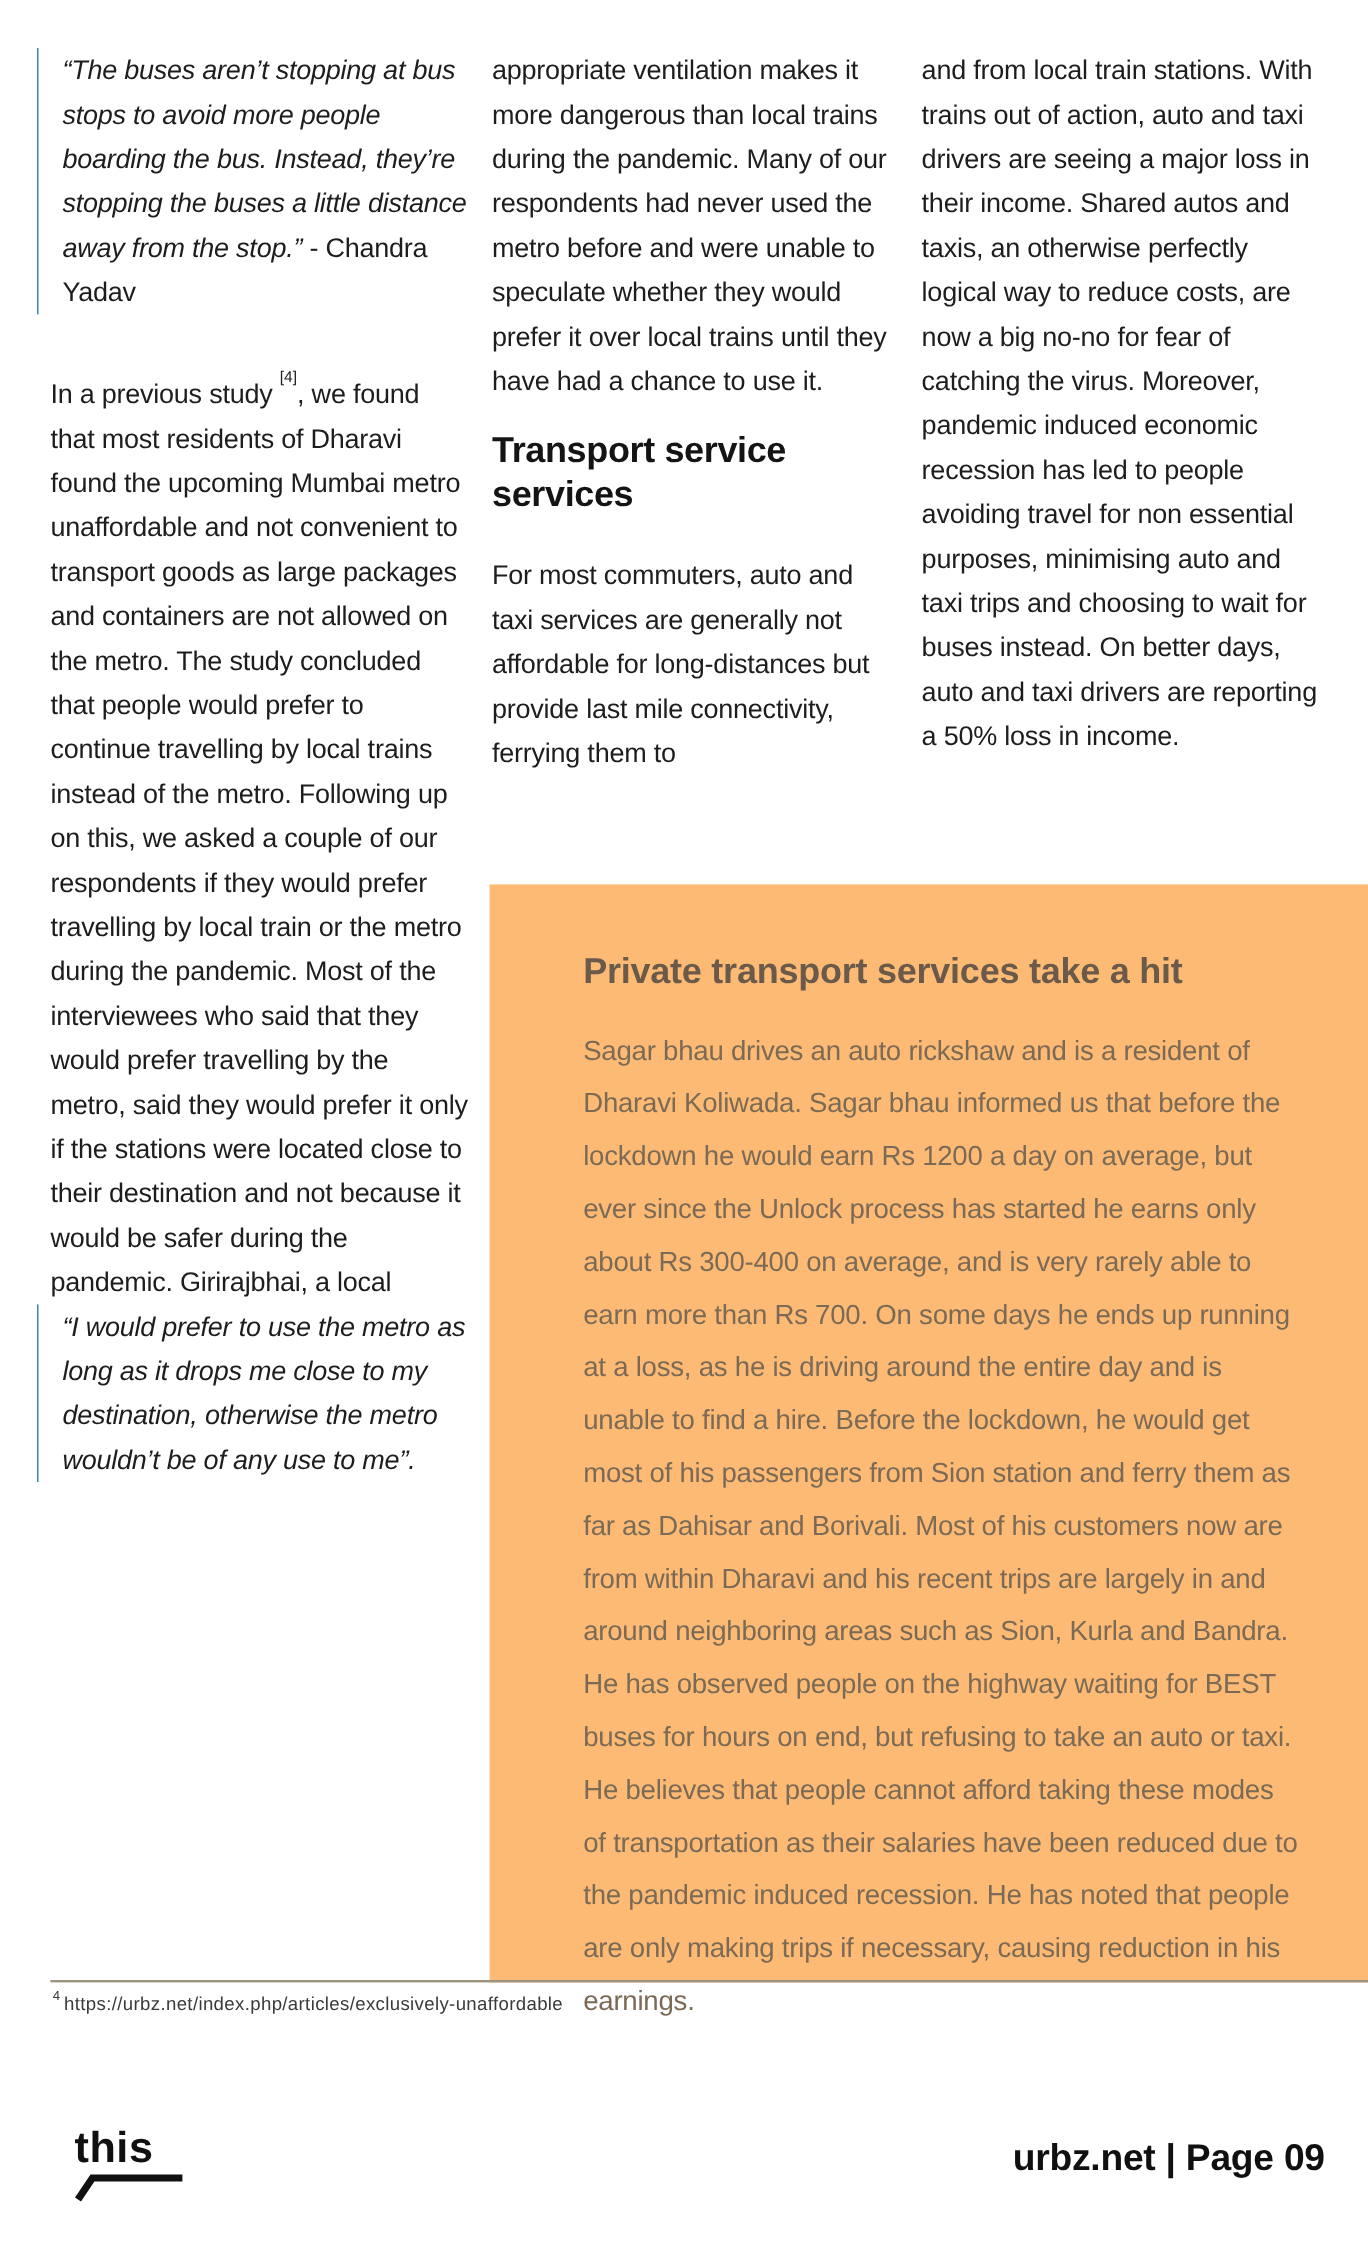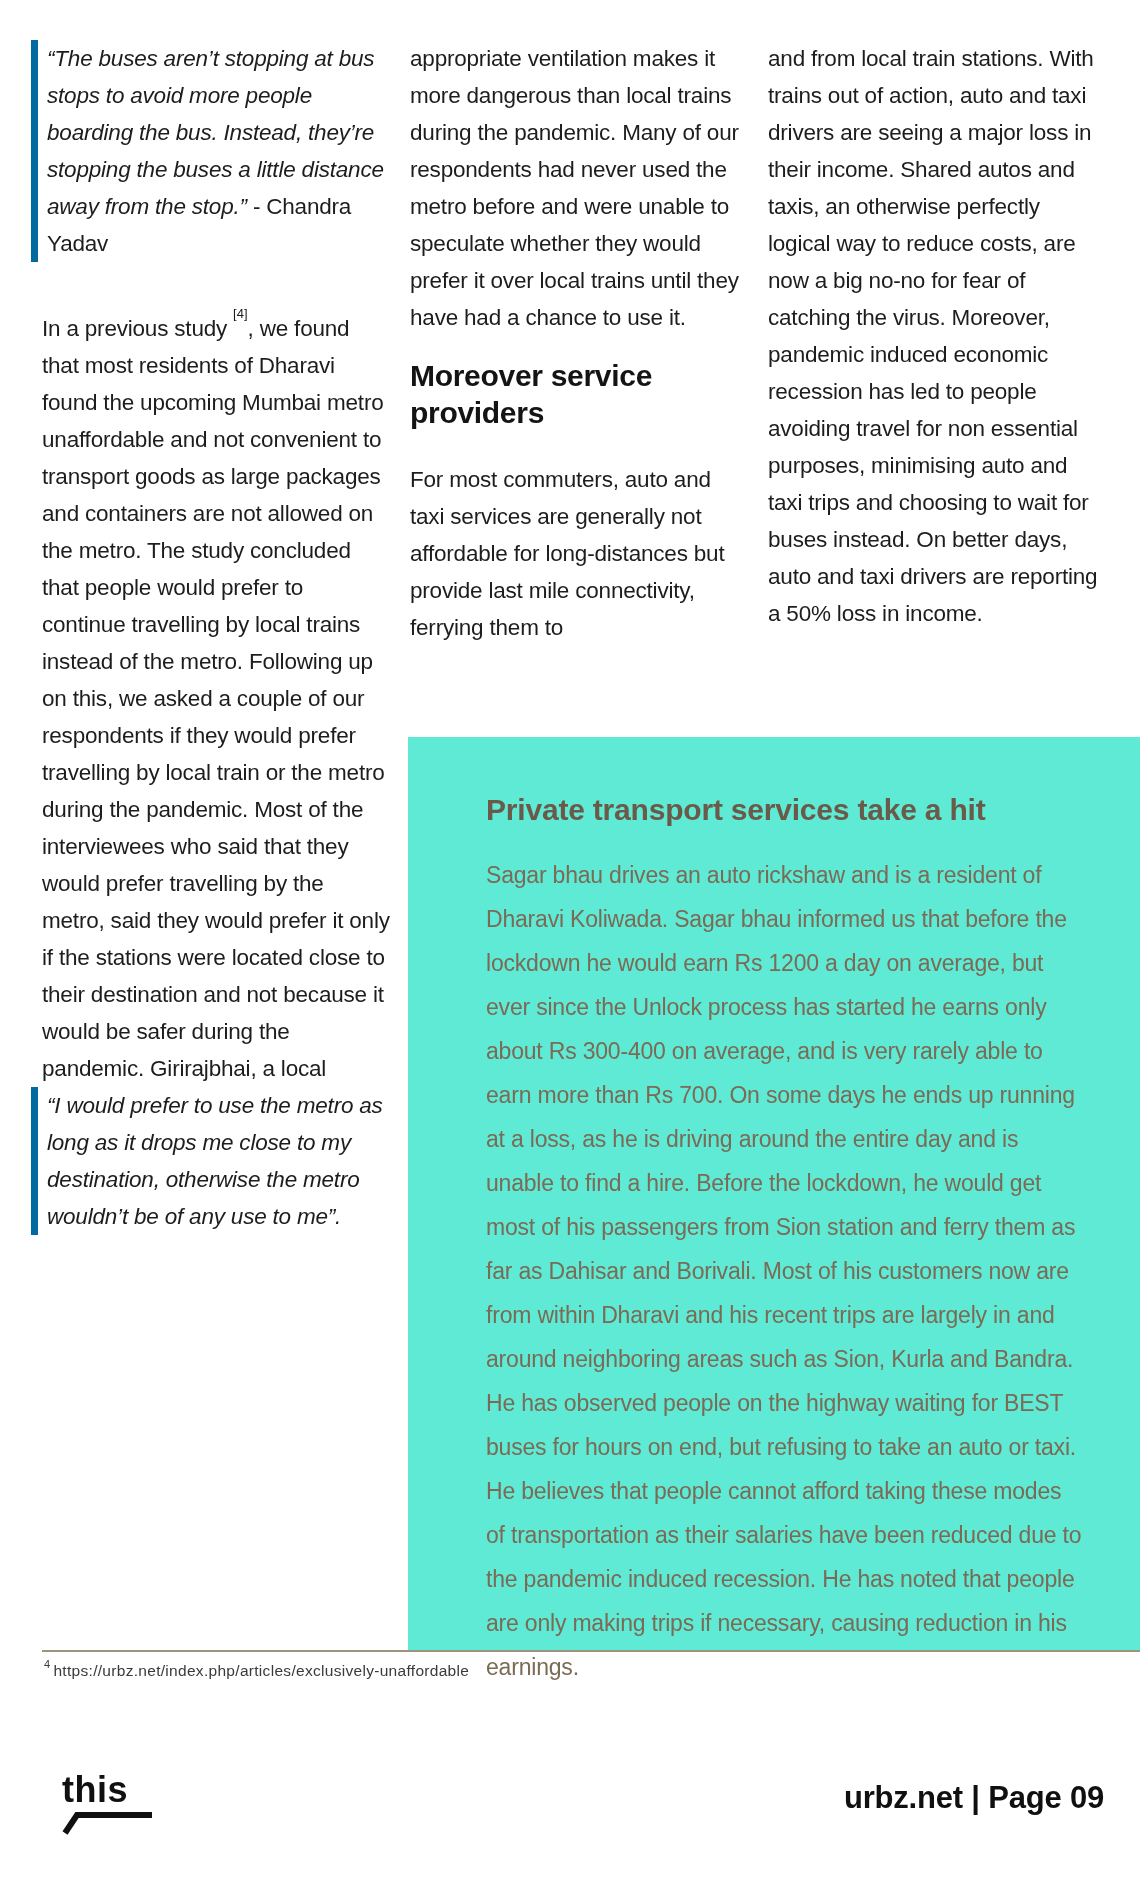--- a/index.html
+++ b/index.html
@@ -8,35 +8,35 @@
     font-family:"Liberation Sans", sans-serif;color:#1d1d1f;
     -webkit-font-smoothing:antialiased;
   }
   .cols{position:absolute;left:42px;top:40px;display:flex;}
   .col{font-size:22.5px;line-height:37px;letter-spacing:-0.2px;}
   .col-left{width:348px;margin-right:20px;}
   .col-mid{width:340px;margin-right:18px;}
   .col-right{width:337px;}
   .col p{margin:0;}
   .pullquote{
-    border-left:7px solid #0369a1;
-    padding-left:9px;margin-left:-11px;
+    border-left:1px solid #0369a1;
+    padding-left:20px;margin-left:-11px;
     font-style:italic;
   }
   .pullquote .q-attrib{font-style:normal;}
   .quote-top{margin-bottom:42px;}
   .quote-lead{font-style:normal;display:block;}
   .sup-ref{font-size:13px;position:relative;top:-9px;letter-spacing:0;}
   .col-mid h2{
     font-size:30px;line-height:37px;font-weight:800;color:#141414;
     margin:21px 0 30px 0;letter-spacing:-0.3px;
   }
   .callout{
     position:absolute;left:408px;top:737px;width:732px;height:915px;
-    box-sizing:border-box;background:#5eead4;
+    box-sizing:border-box;background:#fdba74;
     padding:56px 70px 0 78px;
   }
   .callout h2{
     margin:0 0 26px 0;font-size:30px;font-weight:800;color:#6b5a49;
     letter-spacing:-0.2px;
   }
   .callout p{
     margin:0;width:600px;font-size:23px;line-height:44px;color:#7b6a55;
     letter-spacing:-0.2px;
   }
@@ -70,21 +70,21 @@
       <span>“The buses aren’t stopping at bus stops to avoid more people boarding the bus. Instead, they’re stopping the buses a little distance away from the stop.”</span><span class="q-attrib"> - Chandra Yadav</span>
     </div>
     <p><span>In a previous study </span><sup class="sup-ref">[4]</sup><span>, we found that most residents of Dharavi found the upcoming Mumbai metro unaffordable and not convenient to transport goods as large packages and containers are not allowed on the metro. The study concluded that people would prefer to continue travelling by local trains instead of the metro. Following up on this, we asked a couple of our respondents if they would prefer travelling by local train or the metro during the pandemic. Most of the interviewees who said that they would prefer travelling by the metro, said they would prefer it only if the stations were located close to their destination and not because it would be safer during the pandemic. Girirajbhai, a local</span></p>
     <div class="pullquote">
       <span>“I would prefer to use the metro as long as it drops me close to my destination, otherwise the metro wouldn’t be of any use to me”.</span>
     </div>
   </div>
 
   <div class="col col-mid">
     <p>appropriate ventilation makes it more dangerous than local trains during the pandemic. Many of our respondents had never used the metro before and were unable to speculate whether they would prefer it over local trains until they have had a chance to use it.</p>
-    <h2>Moreover service providers</h2>
+    <h2>Transport service services</h2>
     <p>For most commuters, auto and taxi services are generally not affordable for long-distances but provide last mile connectivity, ferrying them to</p>
   </div>
 
   <div class="col col-right">
     <p>and from local train stations. With trains out of action, auto and taxi drivers are seeing a major loss in their income. Shared autos and taxis, an otherwise perfectly logical way to reduce costs, are now a big no-no for fear of catching the virus. Moreover, pandemic induced economic recession has led to people avoiding travel for non essential purposes, minimising auto and taxi trips and choosing to wait for buses instead. On better days, auto and taxi drivers are reporting a 50% loss in income.</p>
   </div>
 
 </div>
 
 <div class="callout">

